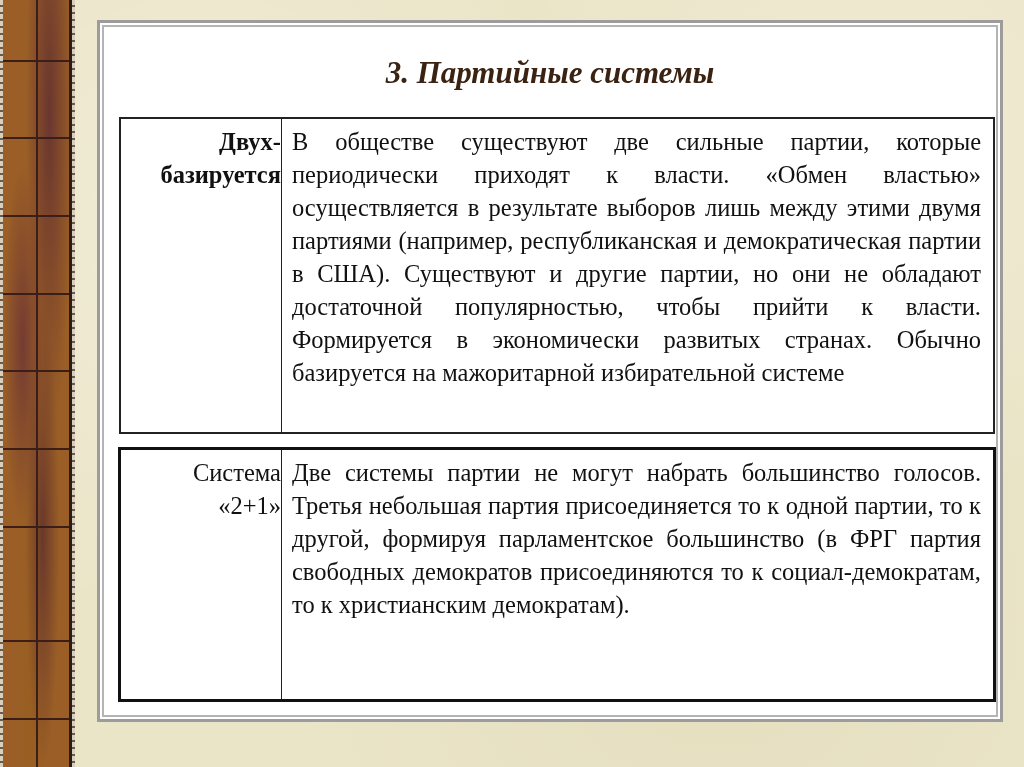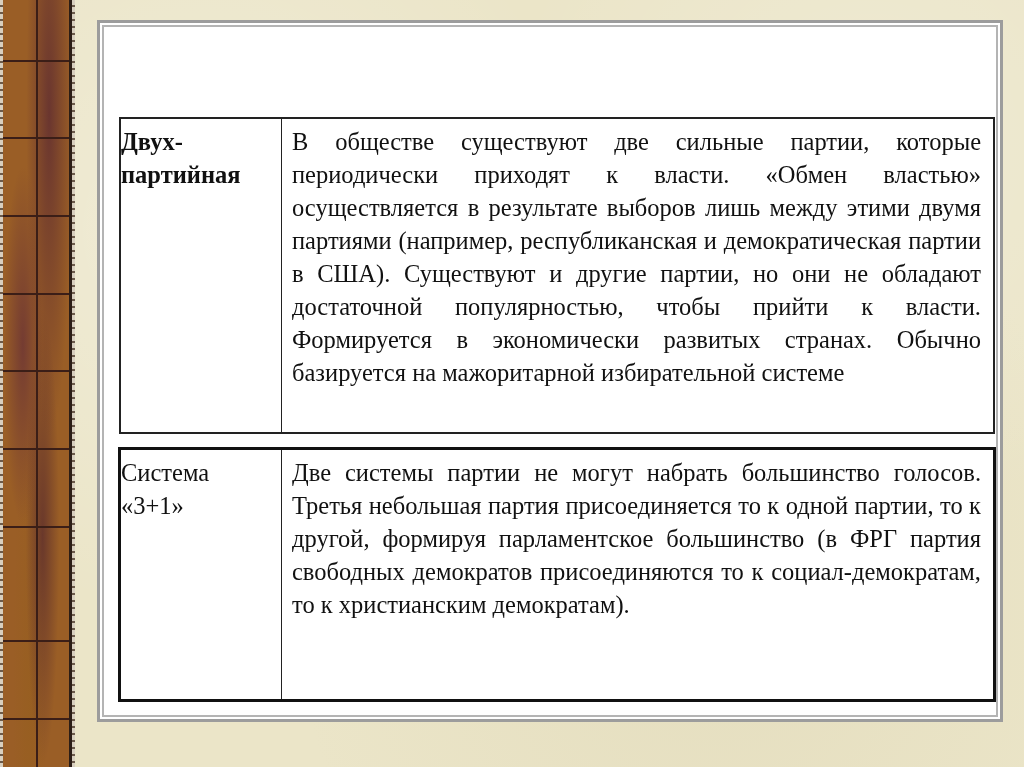--- a/index.html
+++ b/index.html
@@ -66,21 +66,21 @@
     border-collapse: collapse;
     font-family: "Liberation Serif", serif;
     font-size: 24.5px;
     line-height: 33px;
     color: #111;
     table-layout: fixed;
   }
   table.sys td { vertical-align: top; padding: 0; }
   table.sys td.label {
     width: 160px;
-    text-align: left;
+    text-align: right;
     font-weight: bold;
     padding-top: 6px;
     margin-top: 8px;
   }
   table.sys td.desc {
     text-align: justify;
     padding: 6px 12px 4px 10px;
   }
   table.t1 {
     left: 19px; top: 94px; width: 876px; height: 317px;
@@ -107,37 +107,38 @@
   <div class="hline" style="top:215px"></div>
   <div class="hline" style="top:293px"></div>
   <div class="hline" style="top:370px"></div>
   <div class="hline" style="top:448px"></div>
   <div class="hline" style="top:526px"></div>
   <div class="hline" style="top:640px"></div>
   <div class="hline" style="top:718px"></div>
 </div>
 
 <div class="panel">
+  <div class="title">3. Партийные системы</div>
 
   <table class="sys t1">
     <tbody>
         <tr>
       <td class="label">
         <div>Двух-</div>
-        <div>партийная</div>
+        <div>базируется</div>
       </td>
       <td class="desc"><span>В обществе </span><span class="b">существуют две сильные партии</span><span>, которые периодически приходят к власти. </span><span class="b">«Обмен властью» осуществляется в результате выборов лишь между этими двумя партиями</span><span> (например, республиканская и демократическая партии в США). Существуют и </span><span class="b">другие партии</span><span>, но они не </span><span class="b">обладают достаточной популярностью</span><span>, чтобы прийти к власти. Формируется в экономически развитых странах. Обычно базируется на мажоритарной избирательной системе</span></td>
     </tr>
   </tbody>
     </table>
 
   <table class="sys t2">
     <tbody>
         <tr>
       <td class="label">
         <div>Система</div>
-        <div>«3+1»</div>
+        <div>«2+1»</div>
       </td>
       <td class="desc"><span class="b">Две системы партии не могут набрать большинство голосов</span><span>. </span><span class="b">Третья небольшая партия присоединяется то к одной партии, то к другой, формируя парламентское большинство</span><span> (в ФРГ партия свободных демократов присоединяются то к социал-демократам, то к христианским демократам).</span></td>
     </tr>
   </tbody>
     </table>
 </div>
 
 </body></html>

